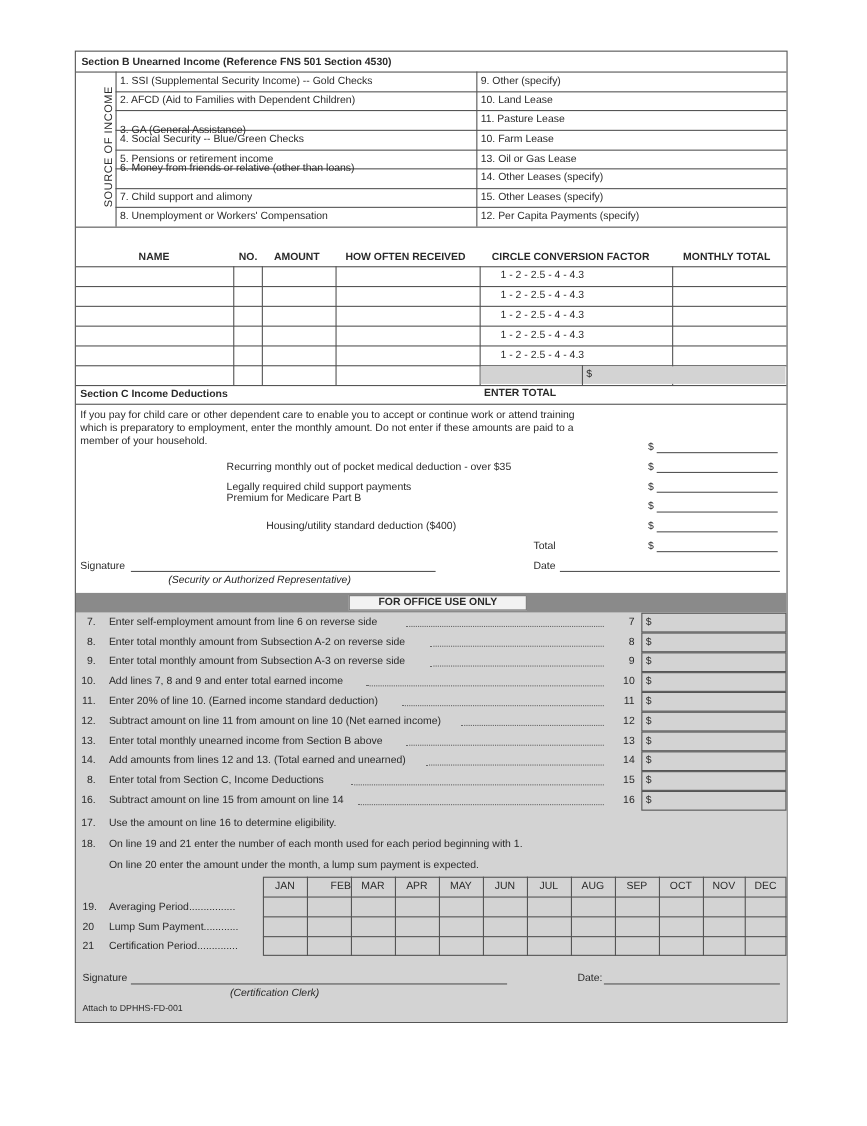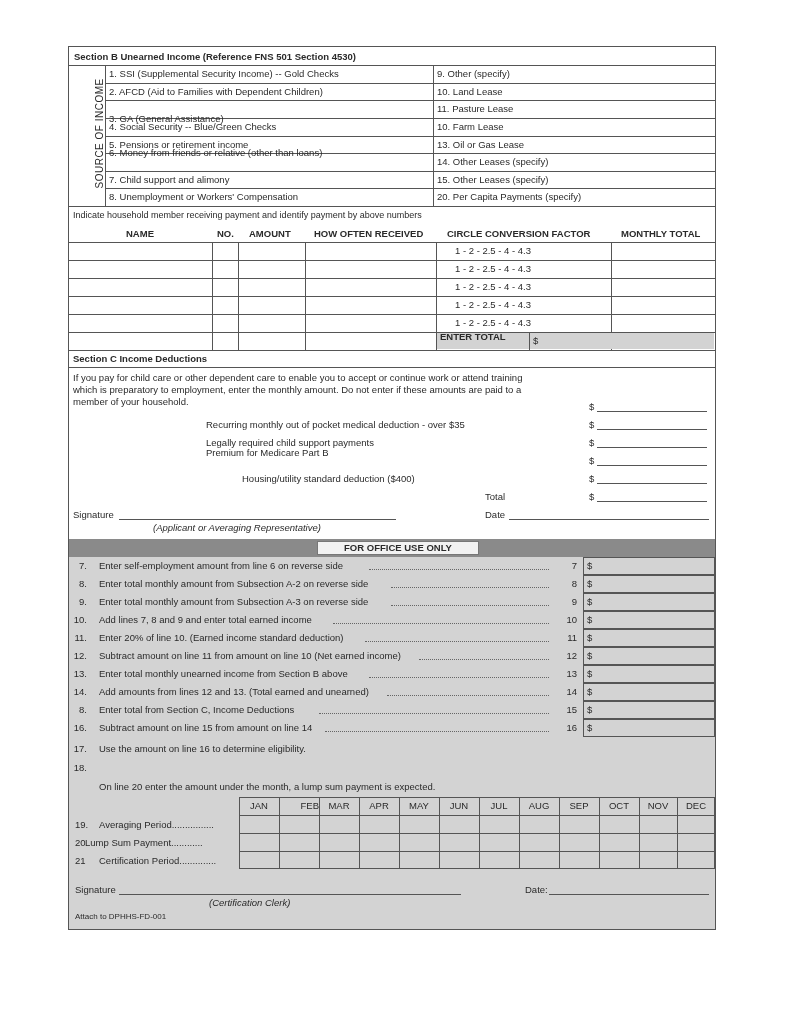--- a/index.html
+++ b/index.html
@@ -49,23 +49,22 @@
   <div class="t" style="left:40px;top:127px;">7.  Child support and alimony</div>
   <div class="t" style="left:40px;top:144px;">8.  Unemployment or Workers' Compensation</div>
 
   <div class="t" style="left:368px;top:21px;">9.  Other (specify)</div>
   <div class="t" style="left:368px;top:39px;">10.  Land Lease</div>
   <div class="t" style="left:368px;top:56px;">11.  Pasture Lease</div>
   <div class="t" style="left:368px;top:74px;">10.  Farm Lease</div>
   <div class="t" style="left:368px;top:92px;">13.  Oil or Gas Lease</div>
   <div class="t" style="left:368px;top:109px;">14.  Other Leases (specify)</div>
   <div class="t" style="left:368px;top:127px;">15.  Other Leases (specify)</div>
-  <div class="t" style="left:368px;top:144px;">20.  Per Capita Payments (specify)</div>
-
-  <div class="t" style="left:4px;top:162px;font-size:9px;">Indicate household member receiving payment and identify payment by above numbers</div>
+  <div class="t" style="left:368px;top:144px;">12.  Per Capita Payments (specify)</div>
+
 
   <div class="t hdr" style="left:57px;top:181px;">NAME</div>
   <div class="t hdr" style="left:148px;top:181px;">NO.</div>
   <div class="t hdr" style="left:180px;top:181px;">AMOUNT</div>
   <div class="t hdr" style="left:245px;top:181px;">HOW OFTEN RECEIVED</div>
   <div class="t hdr" style="left:378px;top:181px;">CIRCLE CONVERSION FACTOR</div>
   <div class="t hdr" style="left:552px;top:181px;">MONTHLY TOTAL</div>
 
   <div class="hline" style="left:0;top:195px;width:646px;"></div>
   <div class="hline" style="left:0;top:213px;width:646px;"></div>
@@ -87,21 +86,21 @@
   <div class="abs" style="left:1px;top:268px;width:141px;height:16px;"></div>
 
   <div class="t" style="left:386px;top:198px;">1  -  2  -  2.5  -  4  -  4.3</div>
   <div class="t" style="left:386px;top:216px;">1  -  2  -  2.5  -  4  -  4.3</div>
   <div class="t" style="left:386px;top:234px;">1  -  2  -  2.5  -  4  -  4.3</div>
   <div class="t" style="left:386px;top:252px;">1  -  2  -  2.5  -  4  -  4.3</div>
   <div class="t" style="left:386px;top:270px;">1  -  2  -  2.5  -  4  -  4.3</div>
 
   <div class="shade" style="left:368px;top:286px;width:277px;height:16px;"></div>
   <div class="vline" style="left:460px;top:285px;height:18px;"></div>
-  <div class="t b" style="left:371px;top:284px;text-align:right;">ENTER TOTAL</div>
+  <div class="t b" style="left:371px;top:305px;text-align:right;">ENTER TOTAL</div>
   <div class="t" style="left:464px;top:288px;">$</div>
   <div class="abs" style="left:472px;top:286px;width:68px;height:16px;"></div>
 
   <div class="t b" style="left:4px;top:306px;">Section C Income Deductions</div>
   <div class="hline" style="left:0;top:320px;width:646px;"></div>
 
   <div class="t" style="left:4px;top:325px;">If you pay for child care or other dependent care to enable you to accept or continue work or attend training</div>
   <div class="t" style="left:4px;top:337px;">which is preparatory to employment, enter the monthly amount. Do not enter if these amounts are paid to a</div>
   <div class="t" style="left:4px;top:349px;">member of your household.</div>
 
@@ -123,21 +122,21 @@
   <div class="t" style="left:137px;top:426px;padding-left:36px;">Housing/utility standard deduction ($400)</div>
   <div class="t" style="left:520px;top:426px;">$</div>
   <div class="uline" style="left:528px;top:436px;width:110px;"></div>
 
   <div class="t b" style="left:416px;top:444px;font-weight:normal;">Total</div>
   <div class="t" style="left:520px;top:444px;">$</div>
   <div class="uline" style="left:528px;top:454px;width:110px;"></div>
 
   <div class="t" style="left:4px;top:462px;">Signature</div>
   <div class="uline" style="left:50px;top:472px;width:277px;"></div>
-  <div class="t i" style="left:84px;top:475px;">(Applicant or Averaging Representative)</div>
+  <div class="t i" style="left:84px;top:475px;">(Security or Authorized Representative)</div>
   <div class="t" style="left:416px;top:462px;">Date</div>
   <div class="uline" style="left:440px;top:472px;width:200px;"></div>
 
   <div class="dark" style="left:0;top:492px;width:646px;height:18px;"></div>
   <div class="abs" style="left:248px;top:494px;width:162px;height:14px;background:#f2f2f2;border:1px solid #777;box-sizing:border-box;"></div>
   <div class="t b" style="left:248px;top:495px;width:162px;text-align:center;">FOR OFFICE USE ONLY</div>
   <div class="shade" style="left:0;top:510px;width:646px;height:372px;"></div>
 
   <div class="t" style="left:4px;top:513px;width:14px;text-align:right;">7.</div>
   <div class="t" style="left:30px;top:513px;">Enter self-employment amount from line 6 on reverse side</div>
@@ -216,20 +215,21 @@
   <div class="cell" style="left:514px;top:654px;width:132px;height:18px;">
       <span class="t" style="left:3px;top:2px;">$</span>
     </div>
   <div class="cell" style="left:514px;top:672px;width:132px;height:18px;">
       <span class="t" style="left:3px;top:2px;">$</span>
     </div>
 
   <div class="t" style="left:4px;top:696px;width:14px;text-align:right;">17.</div>
   <div class="t" style="left:30px;top:696px;">Use the amount on line 16 to determine eligibility.</div>
   <div class="t" style="left:4px;top:715px;width:14px;text-align:right;">18.</div>
+  <div class="t" style="left:30px;top:715px;">On line 19 and 21 enter the number of each month used for each period beginning with 1.</div>
   <div class="t" style="left:30px;top:734px;">On line 20 enter the amount under the month, a lump sum payment is expected.</div>
 
   <div class="abs" style="left:170px;top:750px;width:476px;height:72px;border:1px solid #555;box-sizing:border-box;"></div>
   <div class="hline" style="left:170px;top:768px;width:476px;"></div>
   <div class="hline" style="left:170px;top:786px;width:476px;"></div>
   <div class="hline" style="left:170px;top:804px;width:476px;"></div>
   <div class="vline" style="left:210px;top:750px;height:72px;"></div>
   <div class="vline" style="left:250px;top:750px;height:72px;"></div>
   <div class="vline" style="left:290px;top:750px;height:72px;"></div>
   <div class="vline" style="left:330px;top:750px;height:72px;"></div>
@@ -251,21 +251,21 @@
   <div class="t" style="left:450px;top:753px;width:40px;text-align:center;">AUG</div>
   <div class="t" style="left:490px;top:753px;width:40px;text-align:center;">SEP</div>
   <div class="t" style="left:530px;top:753px;width:40px;text-align:center;">OCT</div>
   <div class="t" style="left:570px;top:753px;width:38px;text-align:center;">NOV</div>
   <div class="t" style="left:608px;top:753px;width:38px;text-align:center;">DEC</div>
 
   <div class="t" style="left:6px;top:772px;">19.</div>
   <div class="t" style="left:30px;top:772px;">Averaging Period................</div>
   <div class="abs" style="left:171px;top:769px;width:474px;height:16px;"></div>
   <div class="t" style="left:6px;top:790px;">20</div>
-  <div class="t" style="left:16px;top:790px;">Lump Sum Payment............</div>
+  <div class="t" style="left:30px;top:790px;">Lump Sum Payment............</div>
   <div class="abs" style="left:171px;top:787px;width:474px;height:16px;"></div>
   <div class="t" style="left:6px;top:808px;">21</div>
   <div class="t" style="left:30px;top:808px;">Certification Period..............</div>
   <div class="abs" style="left:171px;top:805px;width:474px;height:16px;"></div>
 
   <div class="t" style="left:6px;top:837px;">Signature</div>
   <div class="uline" style="left:50px;top:847px;width:342px;"></div>
   <div class="t i" style="left:140px;top:850px;">(Certification Clerk)</div>
   <div class="t" style="left:456px;top:837px;">Date:</div>
   <div class="uline" style="left:480px;top:847px;width:160px;"></div>

